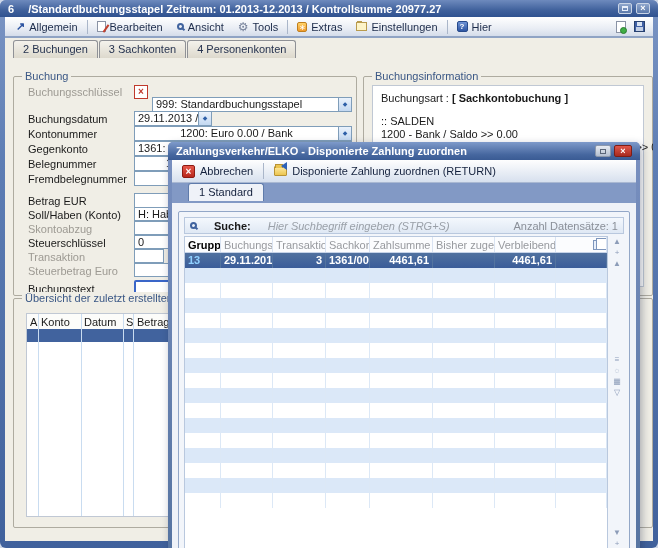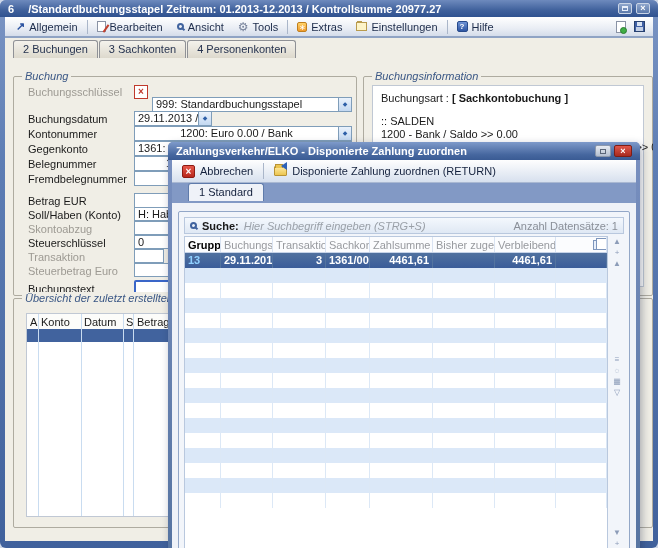--- a/index.html
+++ b/index.html
@@ -47,21 +47,21 @@
   .ico-colpick::before { content:""; position:absolute; left:2px; top:-3px; width:10px; height:10px; background:#fff; border:1px solid #7e96bd; }
 
   
   .tabstrip { position:absolute; top:23px; left:0; right:0; height:18px; padding-left:8px; display:flex; align-items:flex-end; }
   .tab { padding:2px 9px 3px; margin-right:1px; background:linear-gradient(180deg,#f4f2ec,#ddd9cd); border:1px solid #8f9196; border-bottom:none; border-radius:3px 3px 0 0; color:#26334f; cursor:default; }
   .tab.active { background:#f3f1ea; padding-bottom:4px; position:relative; top:1px; }
 
   
   .page { position:absolute; top:41px; left:0; right:0; bottom:0; }
   .groupbox { position:absolute; border:1px solid #aeaba0; border-radius:2px; }
-  .group-label { position:absolute; top:-7px; left:8px; padding:0 3px; background:#f0eee6; color:#3a5785;font-style:italic; }
+  .group-label { position:absolute; top:-7px; left:8px; padding:0 3px; background:#f0eee6; color:#3a5785; }
   .flabel { position:absolute; left:14px; white-space:nowrap; }
   .flabel.disabled { color:#9d9a93; }
   .fbox { position:absolute; height:15px; background:#fff; border:1px solid #7f9db9; font-size:11px; line-height:13px; padding:0 3px; white-space:nowrap; overflow:hidden; }
   .fbox .btn { position:absolute; right:0; top:0; bottom:0; width:13px; background:linear-gradient(180deg,#eaf2fc,#c3d8f1); border-left:1px solid #7f9db9; color:#2d5fa8; font-size:6px; text-align:center; line-height:13px; cursor:default; }
   .fbox.center { text-align:center; padding-right:16px; }
   .fbox.right { text-align:right; padding-right:16px; }
   .fbox.focus { border:2px solid #3a66c8; border-radius:2px; }
   .xbtn { position:absolute; width:14px; height:14px; background:#fff; border:1px solid #c0392b; color:#c0392b; font-weight:bold; font-size:10px; text-align:center; line-height:12px; cursor:default; }
 
   .info-inner { position:absolute; left:8px; right:8px; top:8px; bottom:8px; background:#fff; border:1px solid #c0c8d4; padding:6px 8px; line-height:12px; }
@@ -85,21 +85,21 @@
   .dlg-client { position:absolute; left:4px; top:18px; right:4px; bottom:4px; background:#e9eef6; border-radius:0 0 3px 3px; overflow:hidden; }
   .dlg-toolbar { position:absolute; top:0; left:0; right:0; height:23px; background:linear-gradient(180deg,#fefefe,#d7e0ee); border-bottom:1px solid #a9b8d2; display:flex; align-items:center; padding:0 6px; gap:6px; color:#14213d; }
   .dlg-toolbar .sep { width:1px; height:16px; background:#aab6c9; }
   .tbtn { display:flex; align-items:center; gap:5px; padding:2px 4px; cursor:default; }
   .dlg-tabband { position:absolute; top:23px; left:0; right:0; height:20px; background:#8299c5; padding-left:16px; display:flex; align-items:flex-start; }
   .dlg-tab { background:#eff2f8; border:1px solid #5f7bab; border-bottom:none; border-radius:3px 3px 0 0; padding:2px 10px 3px; color:#14213d; }
   .dlg-content { position:absolute; top:43px; left:0; right:0; bottom:0; background:#eff2f8; }
   .daten-group { position:absolute; top:8px; left:6px; right:6px; bottom:6px; border:1px solid #93a7c7; border-radius:2px; background:#f2f5fa; }
   .daten-label { position:absolute; top:-7px; left:8px; padding:0 3px; background:#eff2f8; color:#3a5785;margin-top:36px; }
 
-  .search-row { position:absolute; top:5px; left:5px; right:5px; height:17px; background:linear-gradient(180deg,#f4f8fd,#dfe8f4); border:1px solid #b9c8de; display:flex; align-items:center; padding:0 5px; gap:5px; }
+  .search-row { position:absolute; top:5px; left:5px; right:5px; height:17px; background:linear-gradient(180deg,#f4f8fd,#dfe8f4); border:1px solid #b9c8de; display:flex; align-items:center; padding:0 5px; gap:17px; }
   .search-ph { font-style:italic; color:#9aa0a8; flex:1; white-space:nowrap; overflow:hidden; }
   .search-count { color:#8a8f98; white-space:nowrap; }
 
   .dlg-table { position:absolute; top:24px; left:5px; bottom:7px; right:21px; background:#fff; border:1px solid #b9c8de; overflow:hidden; }
   .dlg-row { display:flex; height:15px; line-height:15px; }
   .dlg-row .cell { border-right:1px solid #dce8f6; padding:0 3px; white-space:nowrap; overflow:hidden; }
   .c0{width:36px}.c1{width:52px}.c2{width:53px}.c3{width:44px}.c4{width:63px}.c5{width:62px}.c6{width:61px}.c7{flex:1}
   .dlg-head { height:16px; line-height:16px; background:#fbfcfe; border-bottom:1px solid #c6d3e8; color:#97999e; }
   .dlg-head .cell { border-right:1px solid #d9e3f2; }
   .dlg-head .first { color:#000; font-weight:bold; }
@@ -159,21 +159,21 @@
           <span class="ico ico-extras">∗</span>
           <span>Extras</span>
         </span>
         <span class="menu-item">
           <span class="ico ico-settings"></span>
           <span>Einstellungen</span>
         </span>
         <span class="menu-sep"></span>
         <span class="menu-item">
           <span class="ico ico-help">?</span>
-          <span>Hilfe</span>
+          <span>Hier</span>
         </span>
         <span class="menubar-right">
           <span class="ico ico-newdoc"></span>
           <span class="ico ico-save"></span>
         </span>
       </div>
 
       <div class="tabstrip">
         <span class="tab">2 Buchungen</span>
         <span class="tab">3 Sachkonten</span>

